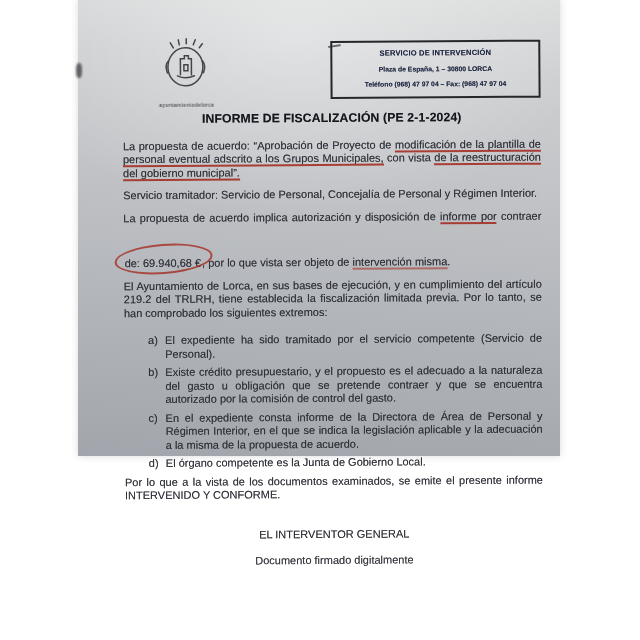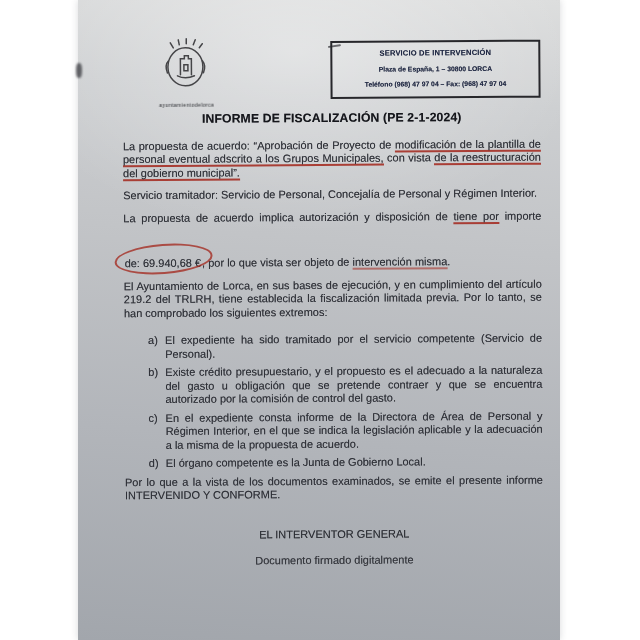--- a/index.html
+++ b/index.html
@@ -1,18 +1,18 @@
 <!DOCTYPE html>
 <html><head>
 <meta charset="utf-8">
 <style>
   html,body{margin:0;padding:0;}
   body{width:640px;height:640px;background:#ffffff;overflow:hidden;position:relative;
        font-family:"Liberation Sans",sans-serif;}
-  .paper{position:absolute;left:78px;top:0;width:482px;height:640px;
+  .paper{position:absolute;left:78px;top:0;width:482px;height:456px;
          background:linear-gradient(184deg,#dcdddd 0%,#cdcfd1 16%,#c2c4c7 38%,#b2b5ba 68%,#a2a6ac 100%);
          box-shadow:0 0 7px rgba(40,45,55,.18);}
   .sheen{position:absolute;inset:0;pointer-events:none;
          background:radial-gradient(ellipse 420px 260px at 45% 8%,rgba(255,255,255,.38),rgba(255,255,255,0) 70%);}
   .content{position:absolute;left:0;top:0;right:0;padding:34px 20px 0 44px;
            transform:rotate(-0.35deg);transform-origin:50% 0;
            font-size:11px;line-height:13.5px;color:#2e3037;
            text-shadow:0 0 .4px rgba(46,48,55,.55);}
   .header{display:flex;align-items:flex-start;height:66px;margin-bottom:2px;}
   .logo-wrap{margin-left:26px;width:76px;text-align:center;}
@@ -72,21 +72,21 @@
         <div class="ob2">Teléfono (968) 47 97 04 – Fax: (968) 47 97 04</div>
       </div>
     </div>
 
     <div class="title">INFORME DE FISCALIZACIÓN (PE 2-1-2024)</div>
 
     <p class="para"><span>La propuesta de acuerdo: “Aprobación de Proyecto de </span><span class="rl">modificación de la plantilla de personal eventual adscrito a los Grupos Municipales,</span><span> con vista </span><span class="rl">de la reestructuración del gobierno municipal”.</span></p>
 
     <p class="para">Servicio tramitador: Servicio de Personal, Concejalía de Personal y Régimen Interior.</p>
 
-    <p class="para"><span>La propuesta de acuerdo implica autorización y disposición de </span><span class="rl">tiene por</span><span> importe </span><span class="circle-wrap"><span>de: 69.940,68 €</span><span class="ellipse"></span></span><span>, por lo que vista ser objeto de </span><span class="rl-thin">intervención misma</span><span>.</span></p>
+    <p class="para"><span>La propuesta de acuerdo implica autorización y disposición de </span><span class="rl">informe por</span><span> contraer </span><span class="circle-wrap"><span>de: 69.940,68 €</span><span class="ellipse"></span></span><span>, por lo que vista ser objeto de </span><span class="rl-thin">intervención misma</span><span>.</span></p>
 
     <p class="para">El Ayuntamiento de Lorca, en sus bases de ejecución, y en cumplimiento del artículo 219.2 del TRLRH, tiene establecida la fiscalización limitada previa. Por lo tanto, se han comprobado los siguientes extremos:</p>
 
     <div class="list">
       <div class="li">
         <span class="marker">a)</span>
         <div class="body">El expediente ha sido tramitado por el servicio competente (Servicio de Personal).</div>
       </div>
       <div class="li">
         <span class="marker">b)</span>

